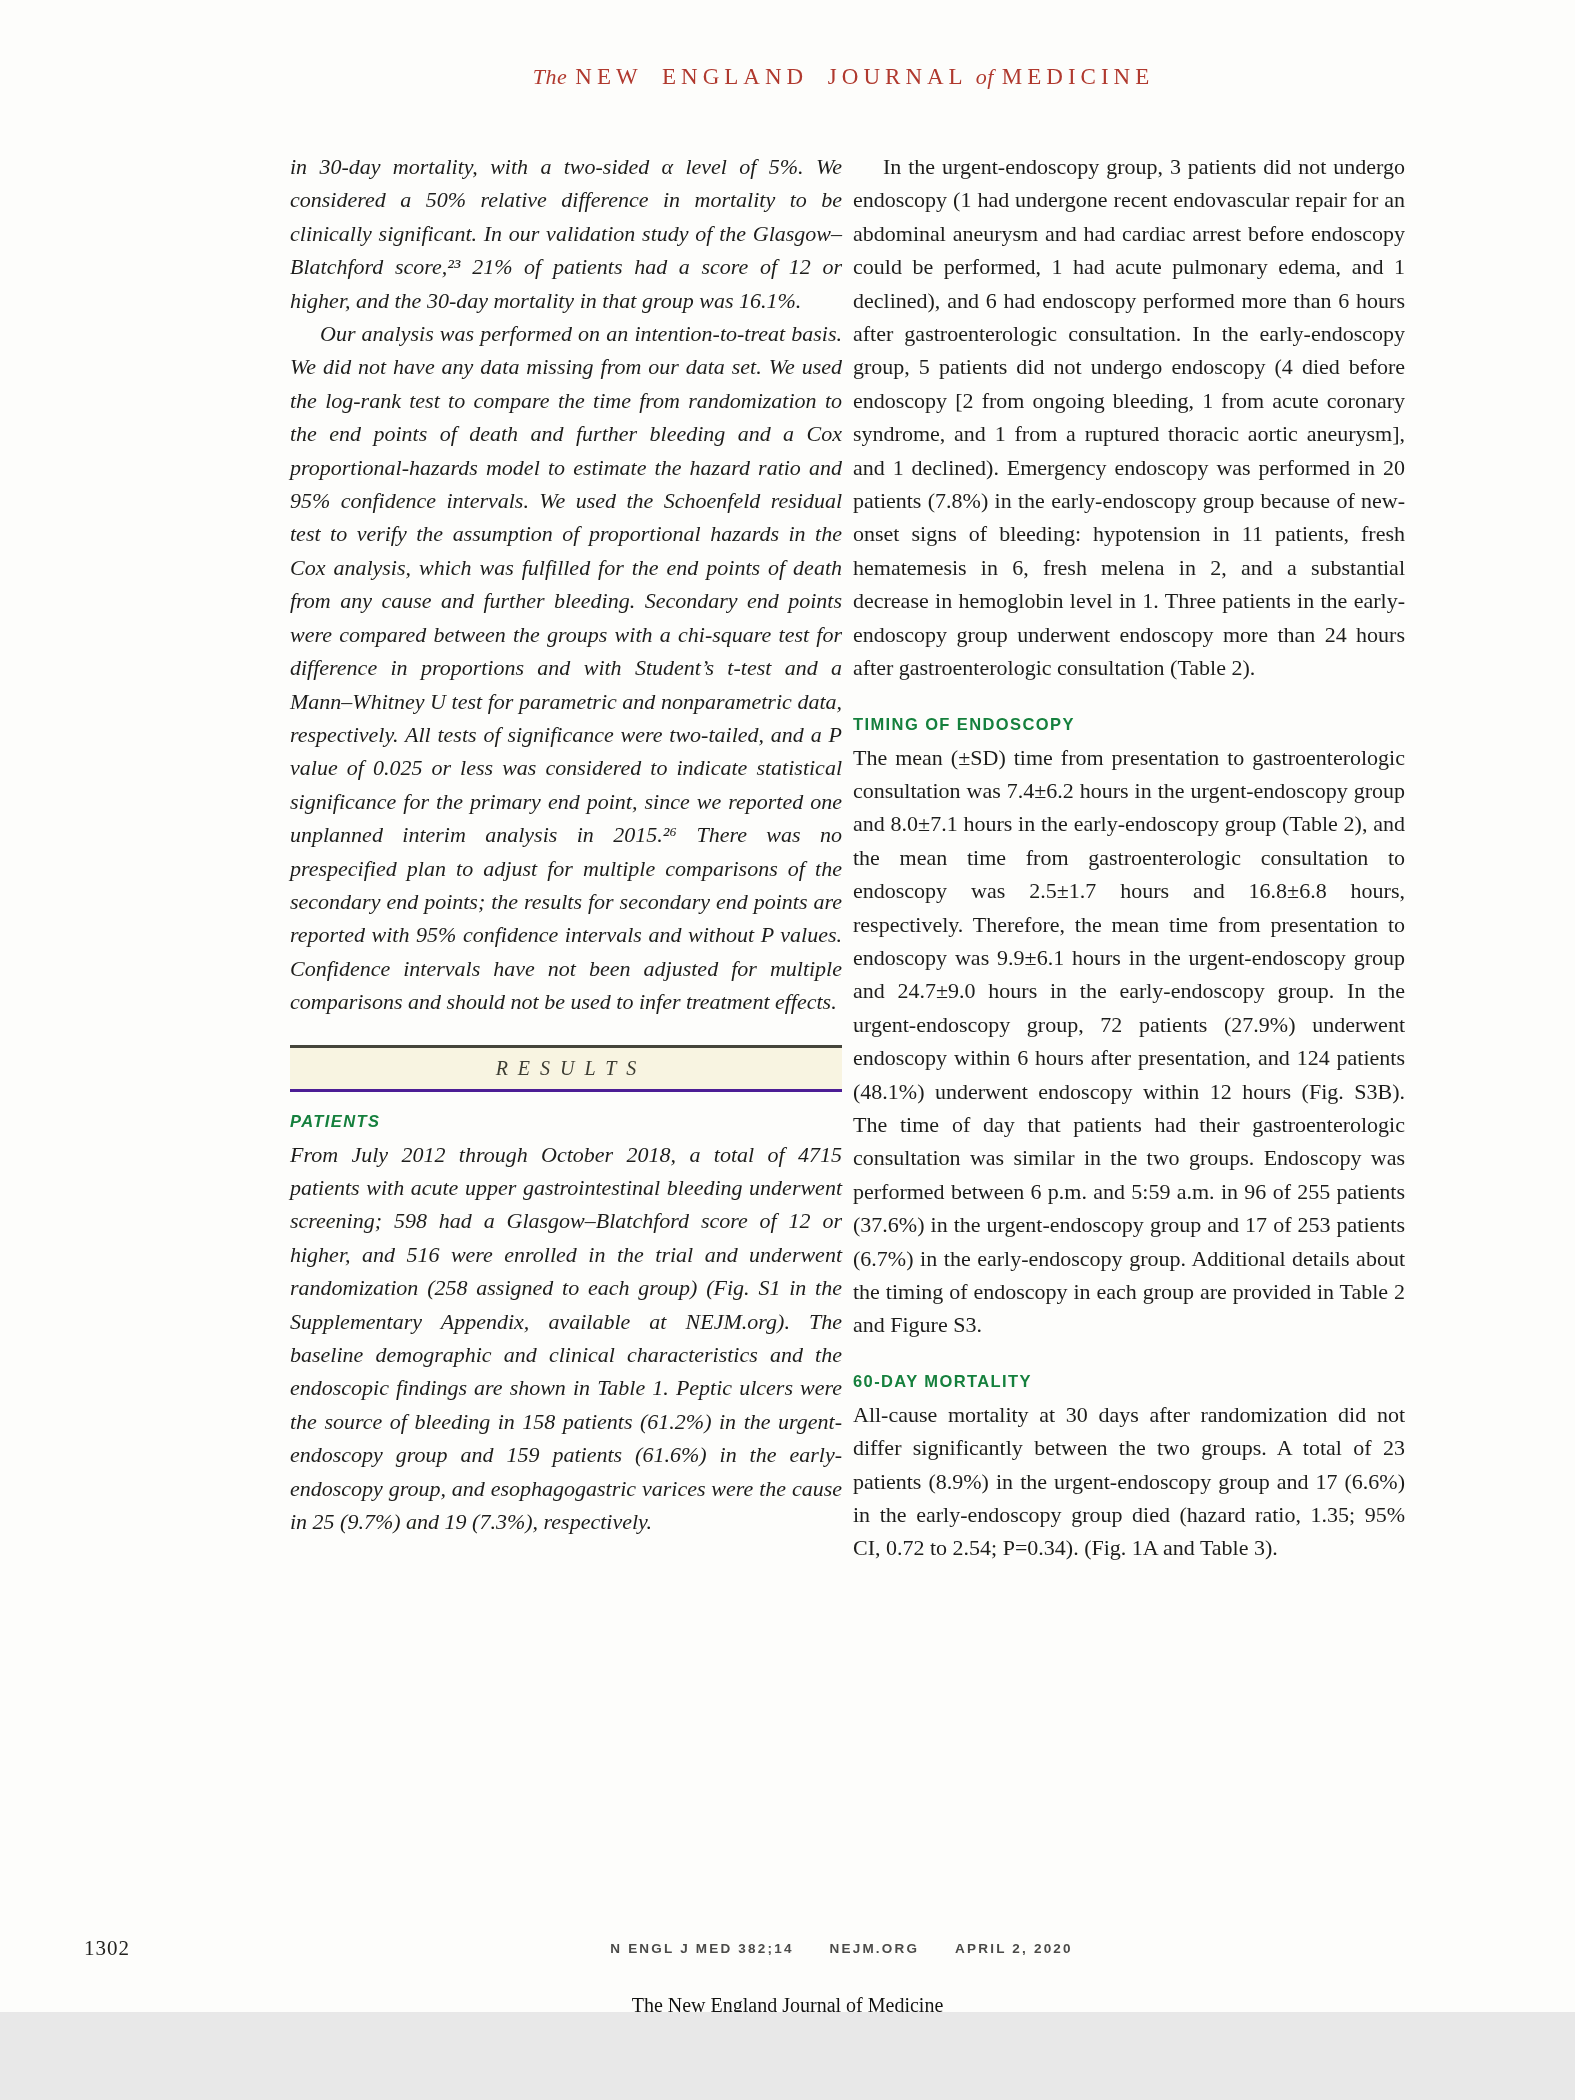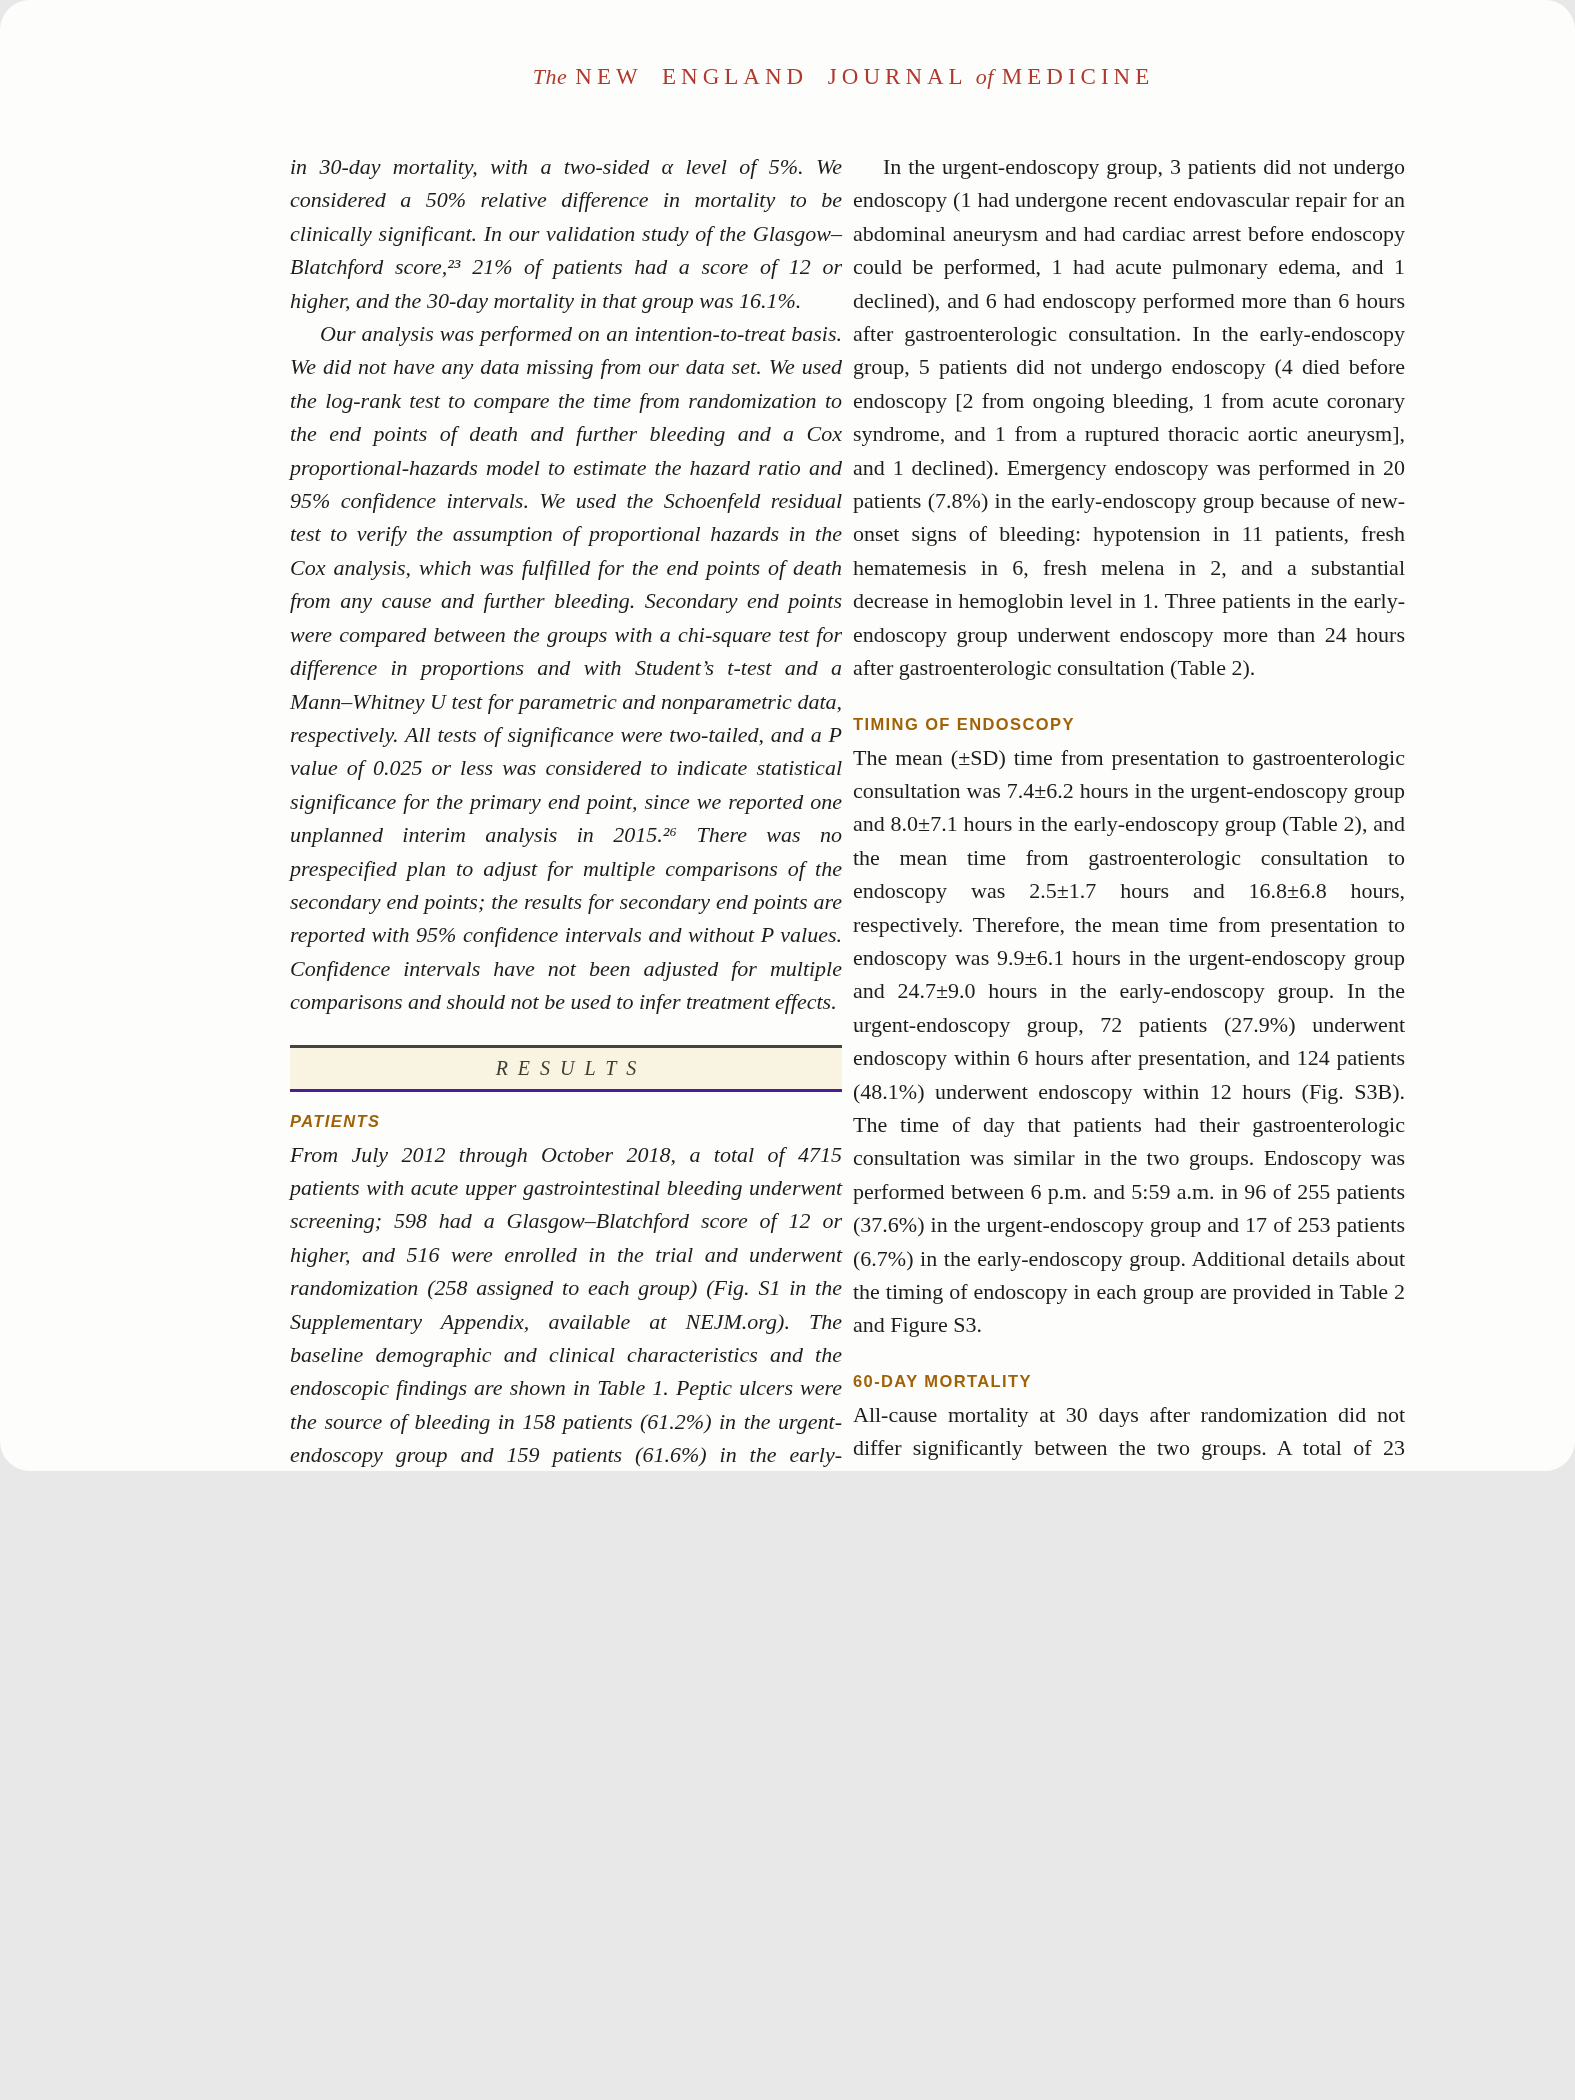--- a/index.html
+++ b/index.html
@@ -1,19 +1,19 @@
 <!DOCTYPE html>
 <html><head>
 <meta charset="utf-8">
 <style>
   html,body { margin:0; padding:0; background:#e8e8e8; }
   .page {
-    position:relative; width:1575px; height:1471px; margin:0 auto;
+    position:relative; width:1575px; height:2012px; margin:0 auto;
     background:#fdfdfb; overflow:hidden;
-    font-family:"Liberation Serif", serif; color:#1d1d1b;border-radius:30px;
+    font-family:"Liberation Serif", serif; color:#1d1d1b;
     -webkit-font-smoothing:antialiased;
   }
 
   
   .masthead {
     position:absolute; top:64px; left:224px; width:1235px;
     text-align:center; white-space:nowrap;
     color:#b0392e;
   }
   .masthead .caps { font-size:23px; letter-spacing:5px; word-spacing:9px; }
@@ -38,21 +38,21 @@
     font-size:20px; letter-spacing:10px; text-indent:10px;
     color:#3d3d33;
     padding:8px 0 9px 0;
     line-height:24px;
   }
 
   
   .sec-head {
     font-family:"Liberation Sans", sans-serif; font-weight:bold;
     font-size:16.5px; letter-spacing:1.4px;
-    color:#a16207; text-align:left;
+    color:#15803d; text-align:left;
     margin:10px 0 6px 0; line-height:22px;
   }
   .sec-head.spaced { margin-top:28px; }
 
   
   .page-num {
     position:absolute; left:84px; top:1936px;
     font-size:21px; letter-spacing:1px; color:#22221f;text-align:right;
   }
   .citation {

